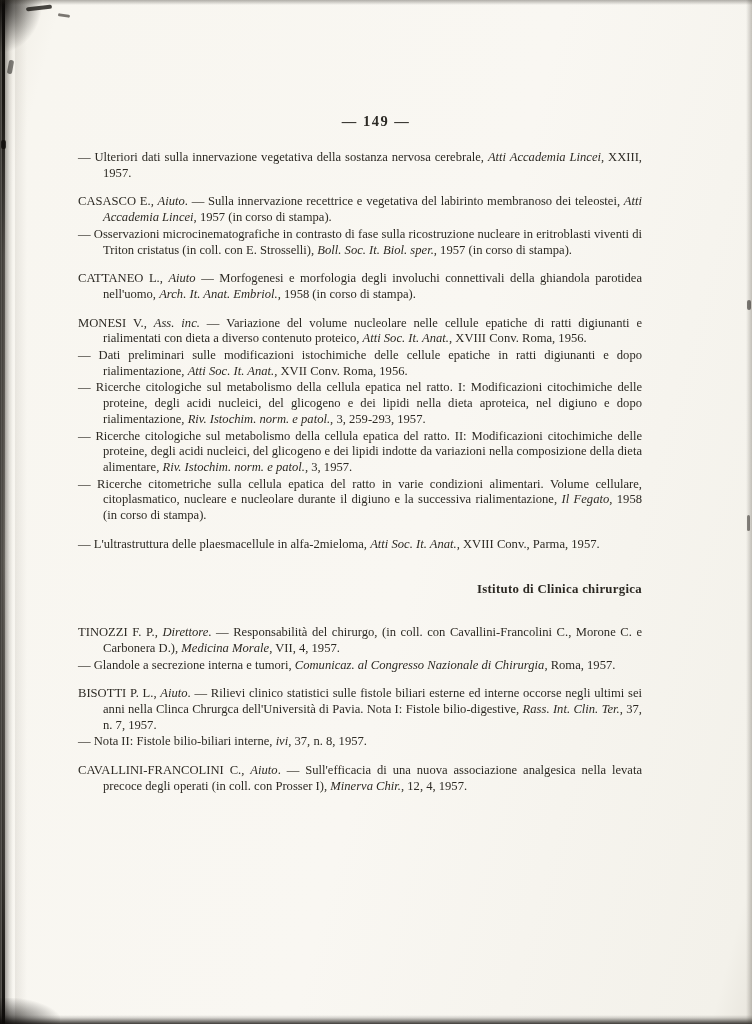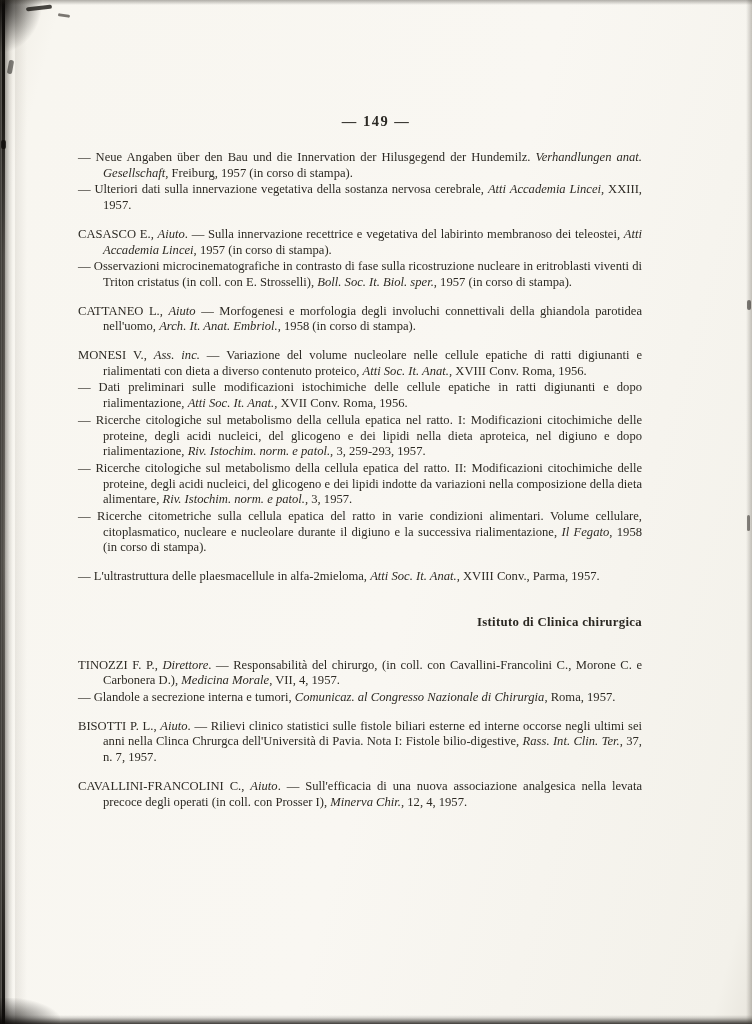--- a/index.html
+++ b/index.html
@@ -90,21 +90,20 @@
   }
 </style>
 </head>
 <body>
 
 <div class="page">
   <div class="page-number">— 149 —</div>
   <div class="content">
       <div>
         <div class="block">
-          <p class="entry"><span>— Neue Angaben über den Bau und die Innervation der Hilusgegend der Hundemilz. </span><span class="it">Verhandlungen anat. Gesellschaft</span><span>, Freiburg, 1957 (in corso di stampa).</span></p>
           <p class="entry"><span>— Ulteriori dati sulla innervazione vegetativa della sostanza nervosa cerebrale, </span><span class="it">Atti Accademia Lincei</span><span>, XXIII, 1957.</span></p>
         </div>
         <div class="block">
           <p class="entry"><span>CASASCO E., </span><span class="it">Aiuto</span><span>. — Sulla innervazione recettrice e vegetativa del labirinto membranoso dei teleostei, </span><span class="it">Atti Accademia Lincei</span><span>, 1957 (in corso di stampa).</span></p>
           <p class="entry"><span>— Osservazioni microcinematografiche in contrasto di fase sulla ricostruzione nucleare in eritroblasti viventi di Triton cristatus (in coll. con E. Strosselli), </span><span class="it">Boll. Soc. It. Biol. sper.</span><span>, 1957 (in corso di stampa).</span></p>
         </div>
         <div class="block">
           <p class="entry"><span>CATTANEO L., </span><span class="it">Aiuto</span><span> — Morfogenesi e morfologia degli involuchi connettivali della ghiandola parotidea nell'uomo, </span><span class="it">Arch. It. Anat. Embriol.</span><span>, 1958 (in corso di stampa).</span></p>
         </div>
         <div class="block">
@@ -119,20 +118,21 @@
         </div>
       </div>
       <div>
         <div class="section-heading">Istituto di Clinica chirurgica</div>
         <div class="block">
           <p class="entry"><span>TINOZZI F. P., </span><span class="it">Direttore</span><span>. — Responsabilità del chirurgo, (in coll. con Cavallini-Francolini C., Morone C. e Carbonera D.), </span><span class="it">Medicina Morale</span><span>, VII, 4, 1957.</span></p>
           <p class="entry"><span>— Glandole a secrezione interna e tumori, </span><span class="it">Comunicaz. al Congresso Nazionale di Chirurgia</span><span>, Roma, 1957.</span></p>
         </div>
         <div class="block">
           <p class="entry"><span>BISOTTI P. L., </span><span class="it">Aiuto</span><span>. — Rilievi clinico statistici sulle fistole biliari esterne ed interne occorse negli ultimi sei anni nella Clinca Chrurgca dell'Università di Pavia. Nota I: Fistole bilio-digestive, </span><span class="it">Rass. Int. Clin. Ter.</span><span>, 37, n. 7, 1957.</span></p>
+          <p class="entry"><span>— Nota II: Fistole bilio-biliari interne, </span><span class="it">ivi</span><span>, 37, n. 8, 1957.</span></p>
         </div>
         <div class="block">
           <p class="entry"><span>CAVALLINI-FRANCOLINI C., </span><span class="it">Aiuto</span><span>. — Sull'efficacia di una nuova associazione analgesica nella levata precoce degli operati (in coll. con Prosser I), </span><span class="it">Minerva Chir.</span><span>, 12, 4, 1957.</span></p>
         </div>
       </div>
     </div>
 
   <div class="artifact left-streak"></div>
   <div class="artifact edge-left"></div>
   <div class="artifact edge-left-line"></div>

